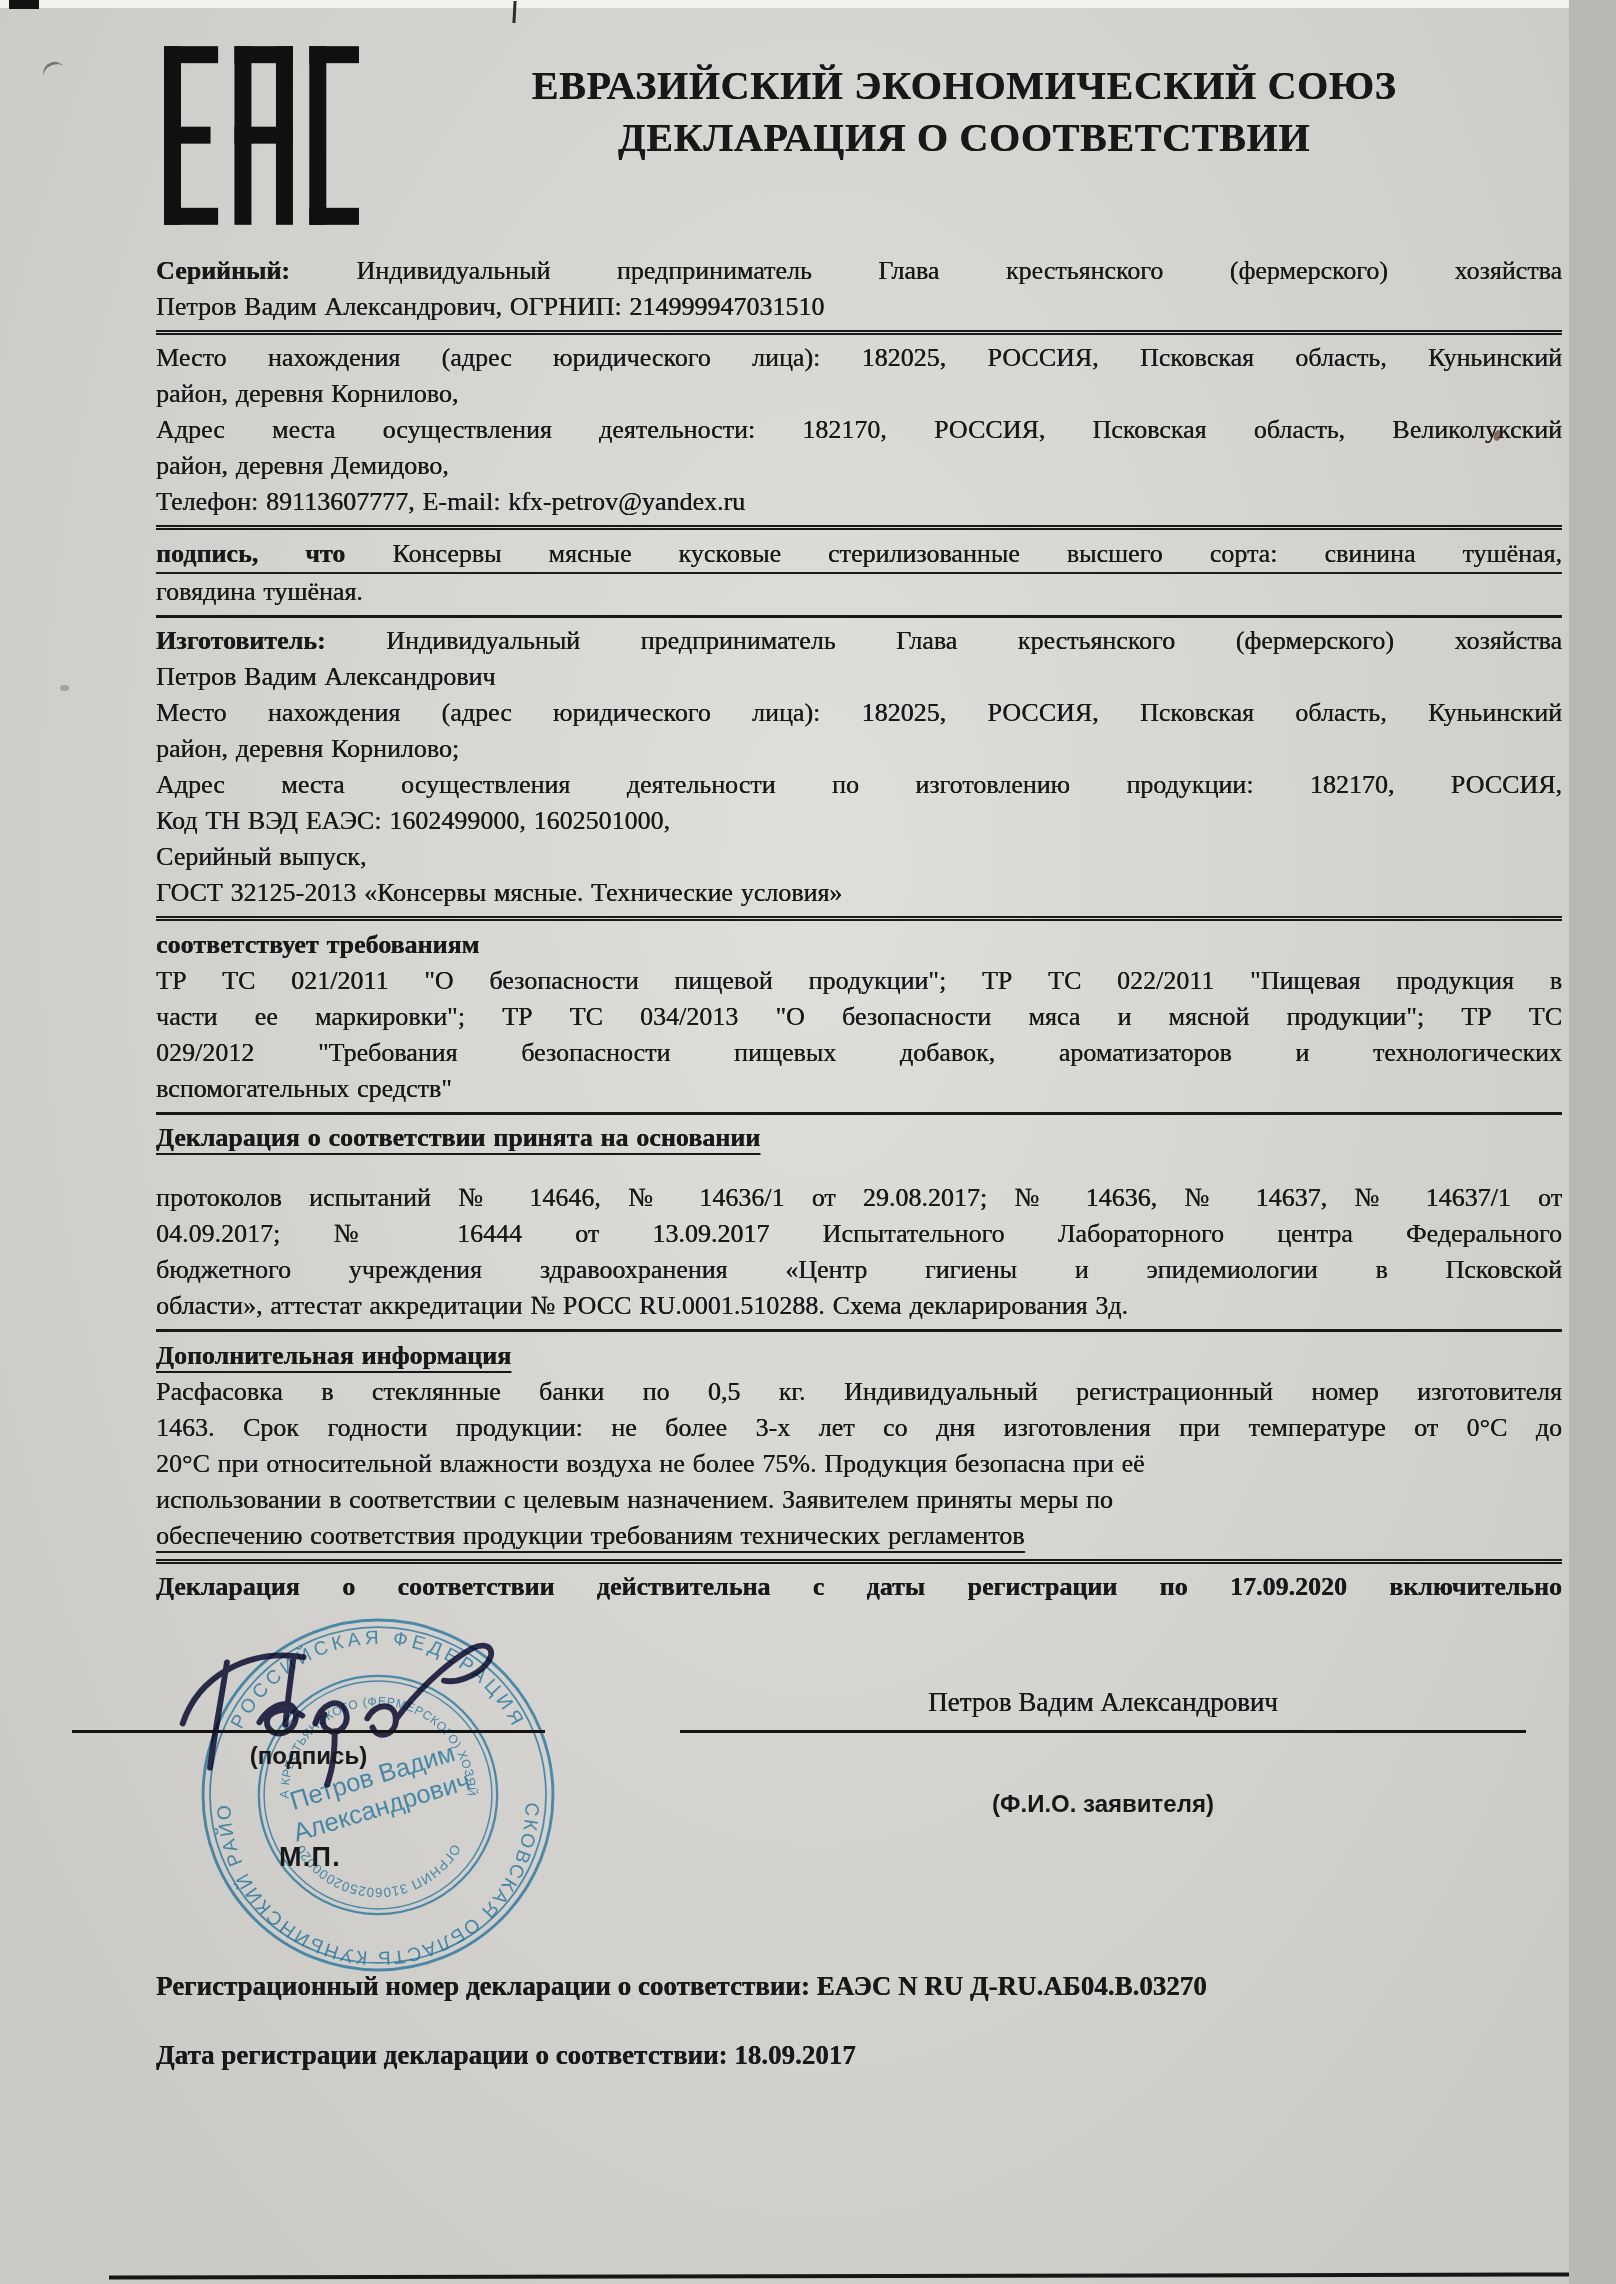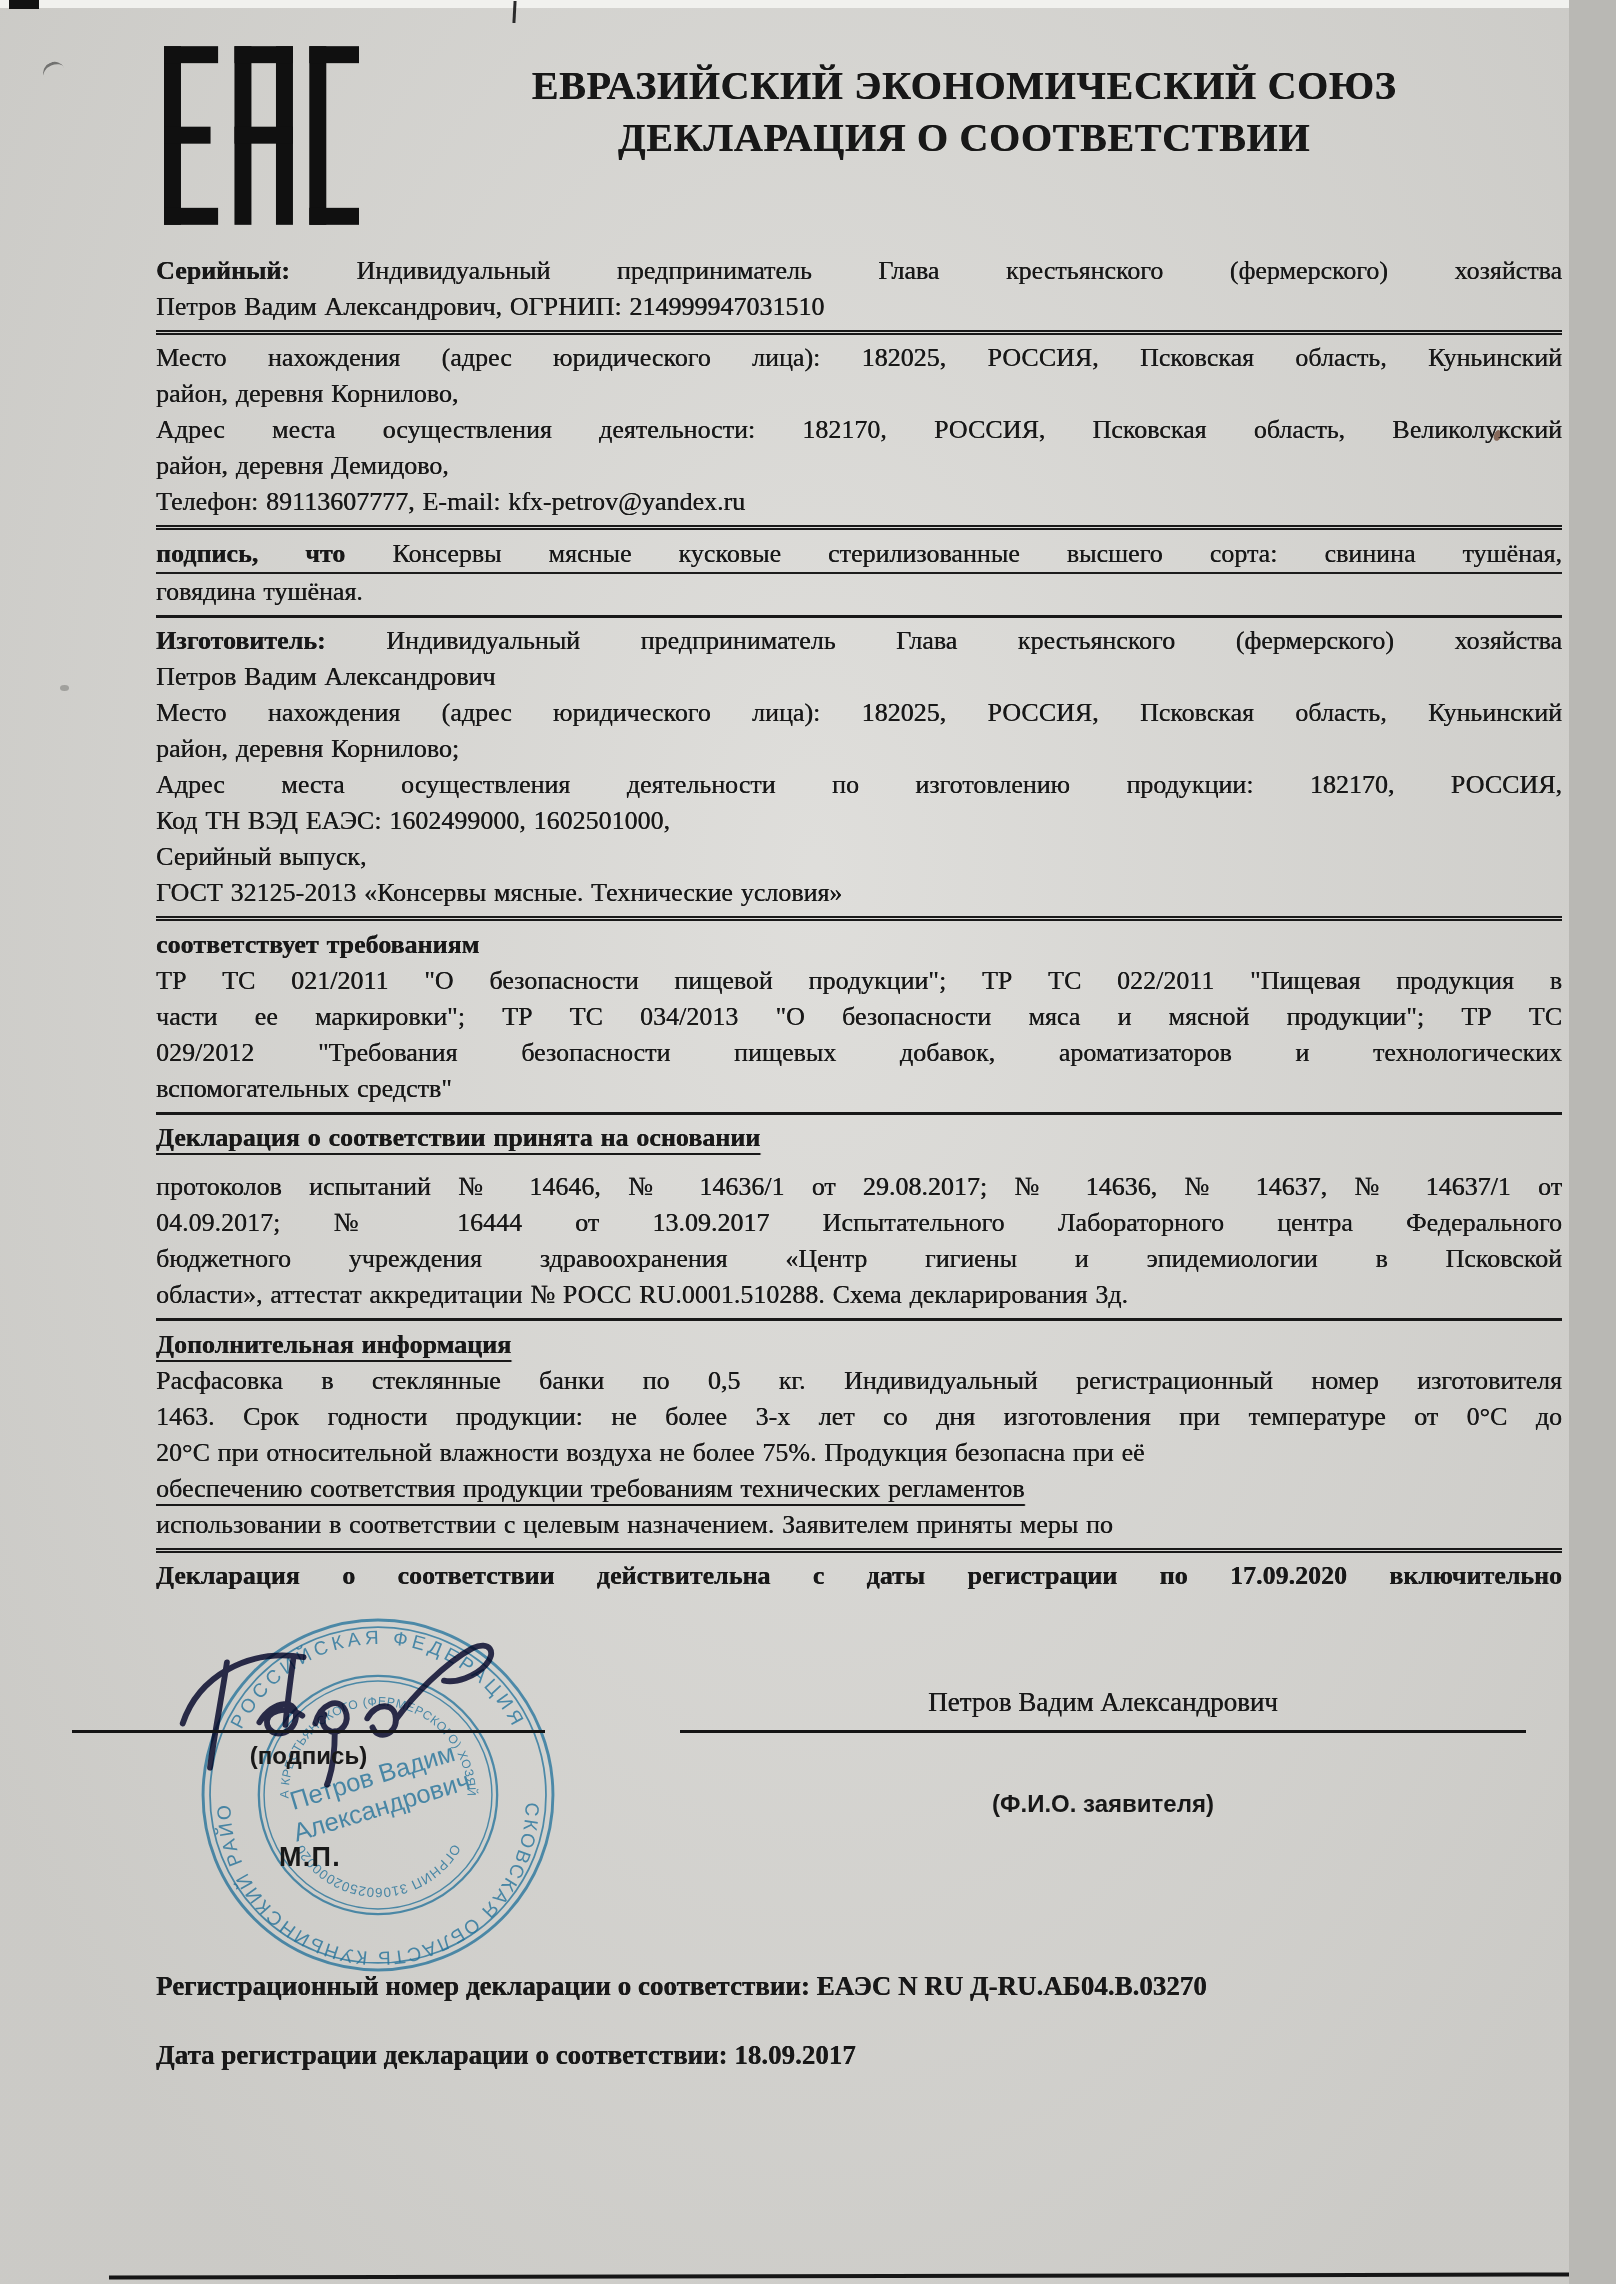--- a/index.html
+++ b/index.html
@@ -29,21 +29,21 @@
   .body-col{position:absolute;left:156px;top:253px;width:1406px;}
   .line{font-size:26px;line-height:36px;text-shadow:0.3px 0 0 currentColor;word-spacing:1.3px;}
   .fill{text-align:justify;text-align-last:justify;}
   b.lbl{font-weight:700;}
   .heading{font-weight:700;}
   .u{text-decoration:underline;text-decoration-thickness:2.3px;text-underline-offset:6.5px;}
   .ruled{border-bottom:2.6px solid #1c1c1c;}
   .seg{padding-bottom:4.6px;margin-bottom:5.9px;border-bottom:3.3px solid #181818;}
   .seg.dbl{border-bottom:5.2px double #181818;}
   .seg.nob{border-bottom:none;}
-  .gap-after{margin-bottom:13px;}
+  .gap-after{margin-bottom:24px;}
   
   .sigline{position:absolute;height:2.6px;background:#141414;}
   .sigline.left{left:72px;top:1730px;width:473px;}
   .sigline.right{left:680px;top:1730px;width:846px;}
   .signer-name{position:absolute;left:680px;top:1687px;width:846px;text-align:center;font-size:27px;text-shadow:0.3px 0 0 currentColor;}
   .cap{position:absolute;font-family:"Liberation Sans","DejaVu Sans",sans-serif;font-weight:700;font-size:24px;}
   .cap.sign{left:72px;top:1742px;width:473px;text-align:center;}
   .cap.fio{left:680px;top:1742px;width:846px;text-align:center;margin-top:48px;}
   .cap.mp{left:279px;top:1842px;font-size:27px;letter-spacing:1.3px;}
   .stamp{position:absolute;left:192px;top:1609px;width:372px;height:372px;mix-blend-mode:multiply;}
@@ -133,22 +133,22 @@
       <div class="line fill">04.09.2017; № 16444 от 13.09.2017  Испытательного Лабораторного центра  Федерального</div>
       <div class="line fill">бюджетного учреждения здравоохранения «Центр гигиены и эпидемиологии в Псковской</div>
       <div class="line">области», аттестат аккредитации № РОСС RU.0001.510288. Схема декларирования 3д.</div>
     </section>
 
     <section class="seg dbl">
       <div class="line heading"><span class="u">Дополнительная информация</span></div>
       <div class="line fill">Расфасовка в стеклянные банки  по 0,5 кг. Индивидуальный регистрационный номер изготовителя</div>
       <div class="line fill">1463.  Срок годности продукции:  не более 3-х лет со дня изготовления при температуре от 0°С до</div>
       <div class="line">20°С при относительной влажности воздуха не более 75%.  Продукция безопасна при её</div>
+      <div class="line">использовании в соответствии с целевым назначением. Заявителем приняты меры по</div>
       <div class="line u">обеспечению соответствия продукции требованиям технических регламентов</div>
-      <div class="line">использовании в соответствии с целевым назначением. Заявителем приняты меры по</div>
     </section>
 
     <section class="seg nob">
       <div class="line fill heading">Декларация о соответствии  действительна с даты регистрации по 17.09.2020 включительно</div>
     </section>
   </div>
 
   <svg class="stamp" viewBox="0 0 640 640">
     <defs>
       <path id="arcTop" d="M60,320 A260,260 0 0 1 580,320"></path>

